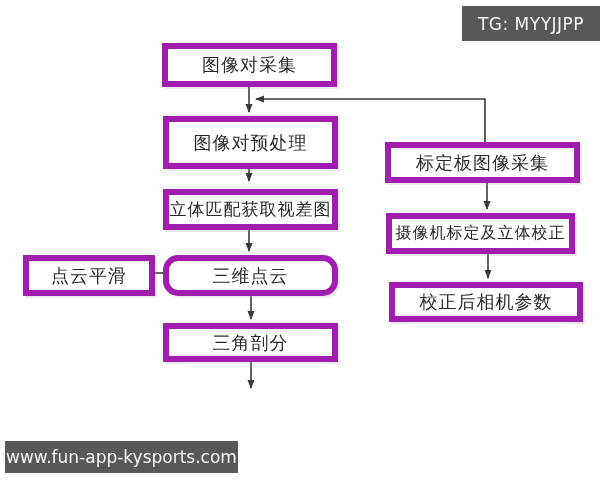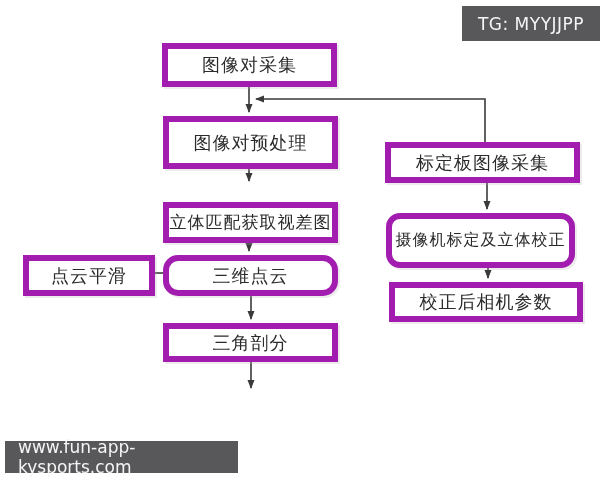--- a/index.html
+++ b/index.html
@@ -30,48 +30,48 @@
     justify-content: center;
     font-size: 18px;
     letter-spacing: 1px;
     color: #2b2b2b;
     white-space: nowrap;
     box-shadow: 2px 2px 0 rgba(180,180,180,0.25);
   }
   
   .n-image-capture { left: 162px; top: 43px;  width: 175px; height: 44px; }
   .n-preprocess    { left: 163px; top: 116px; width: 175px; height: 53px; }
-  .n-stereo-match  { left: 163px; top: 202px; width: 175px; height: 41px; font-size: 17px; }
+  .n-stereo-match  { left: 163px; top: 189px; width: 175px; height: 41px; font-size: 17px; }
   .n-point-cloud   { left: 163px; top: 255px; width: 175px; height: 41px; border-radius: 15px; }
   .n-cloud-smooth  { left: 23px;  top: 255px; width: 132px; height: 41px; }
   .n-triangulation { left: 163px; top: 323px; width: 175px; height: 39px; }
   .n-display-3d    { left: 163px; top: 392px; width: 175px; height: 40px; }
   
   .n-calib-capture { left: 385px; top: 142px; width: 195px; height: 41px; }
-  .n-calib-rectify { left: 386px; top: 213px; width: 189px; height: 55px; font-size: 16px; border-radius: 14px; }
+  .n-calib-rectify { left: 386px; top: 213px; width: 189px; height: 41px; font-size: 16px; }
   .n-calib-params  { left: 389px; top: 282px; width: 194px; height: 40px; }
 
   .overlay {
     position: absolute;
     background: #58585a;
     color: #f5f5f5;
     display: flex;
     align-items: center;
   }
   .tg-badge {
     left: 462px; top: 6px;
     width: 138px; height: 35px;
     justify-content: center;
     font-size: 17px;
     letter-spacing: 0.5px;
   }
   .footer-bar {
     left: 5px; top: 441px;
     width: 233px; height: 32px;
-    padding-left: 13px;
+    padding-left: 1px;
     box-sizing: border-box;
     font-size: 17px;
   }
 </style>
 </head>
 <body>
 
 <div class="canvas">
 
   <svg class="arrow-layer" viewBox="0 0 600 480" xmlns="http://www.w3.org/2000/svg">

